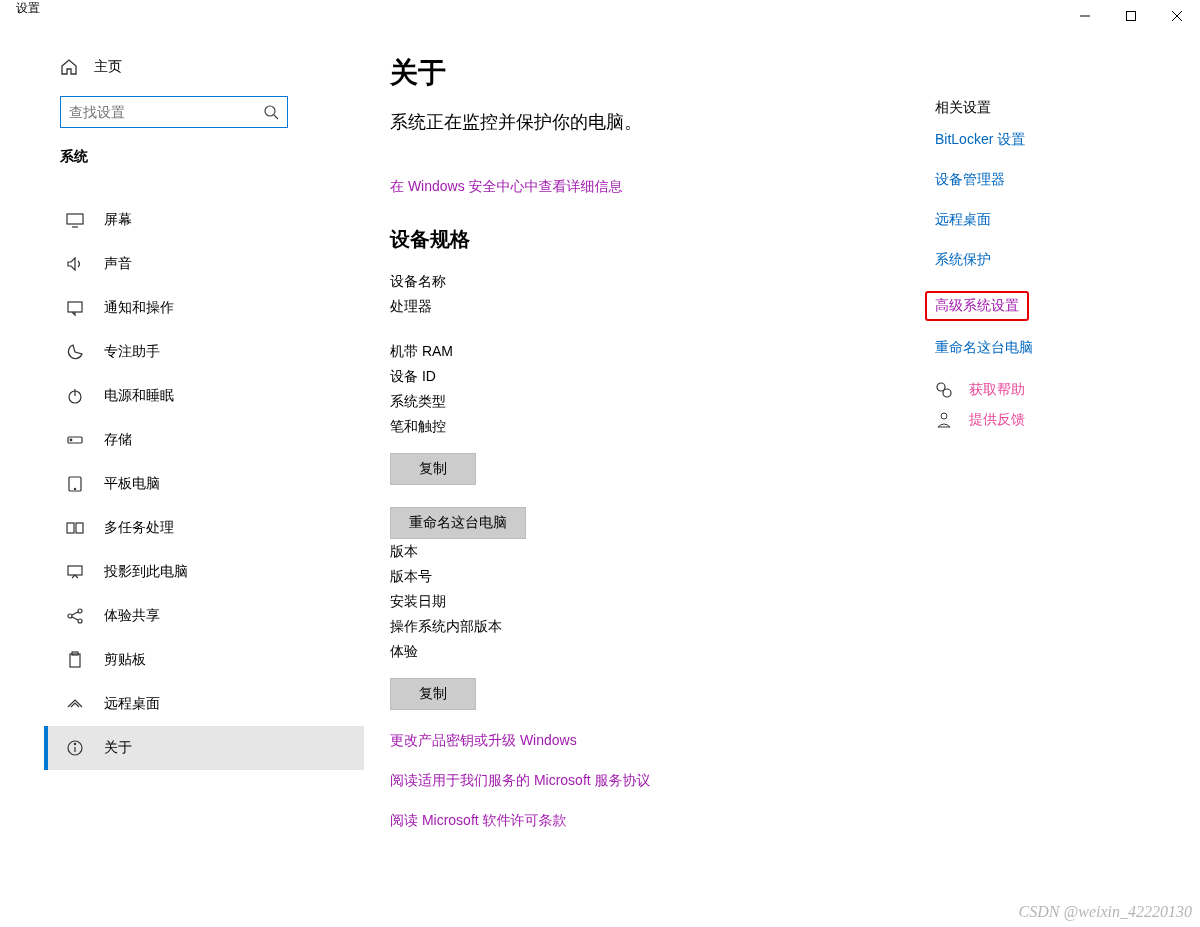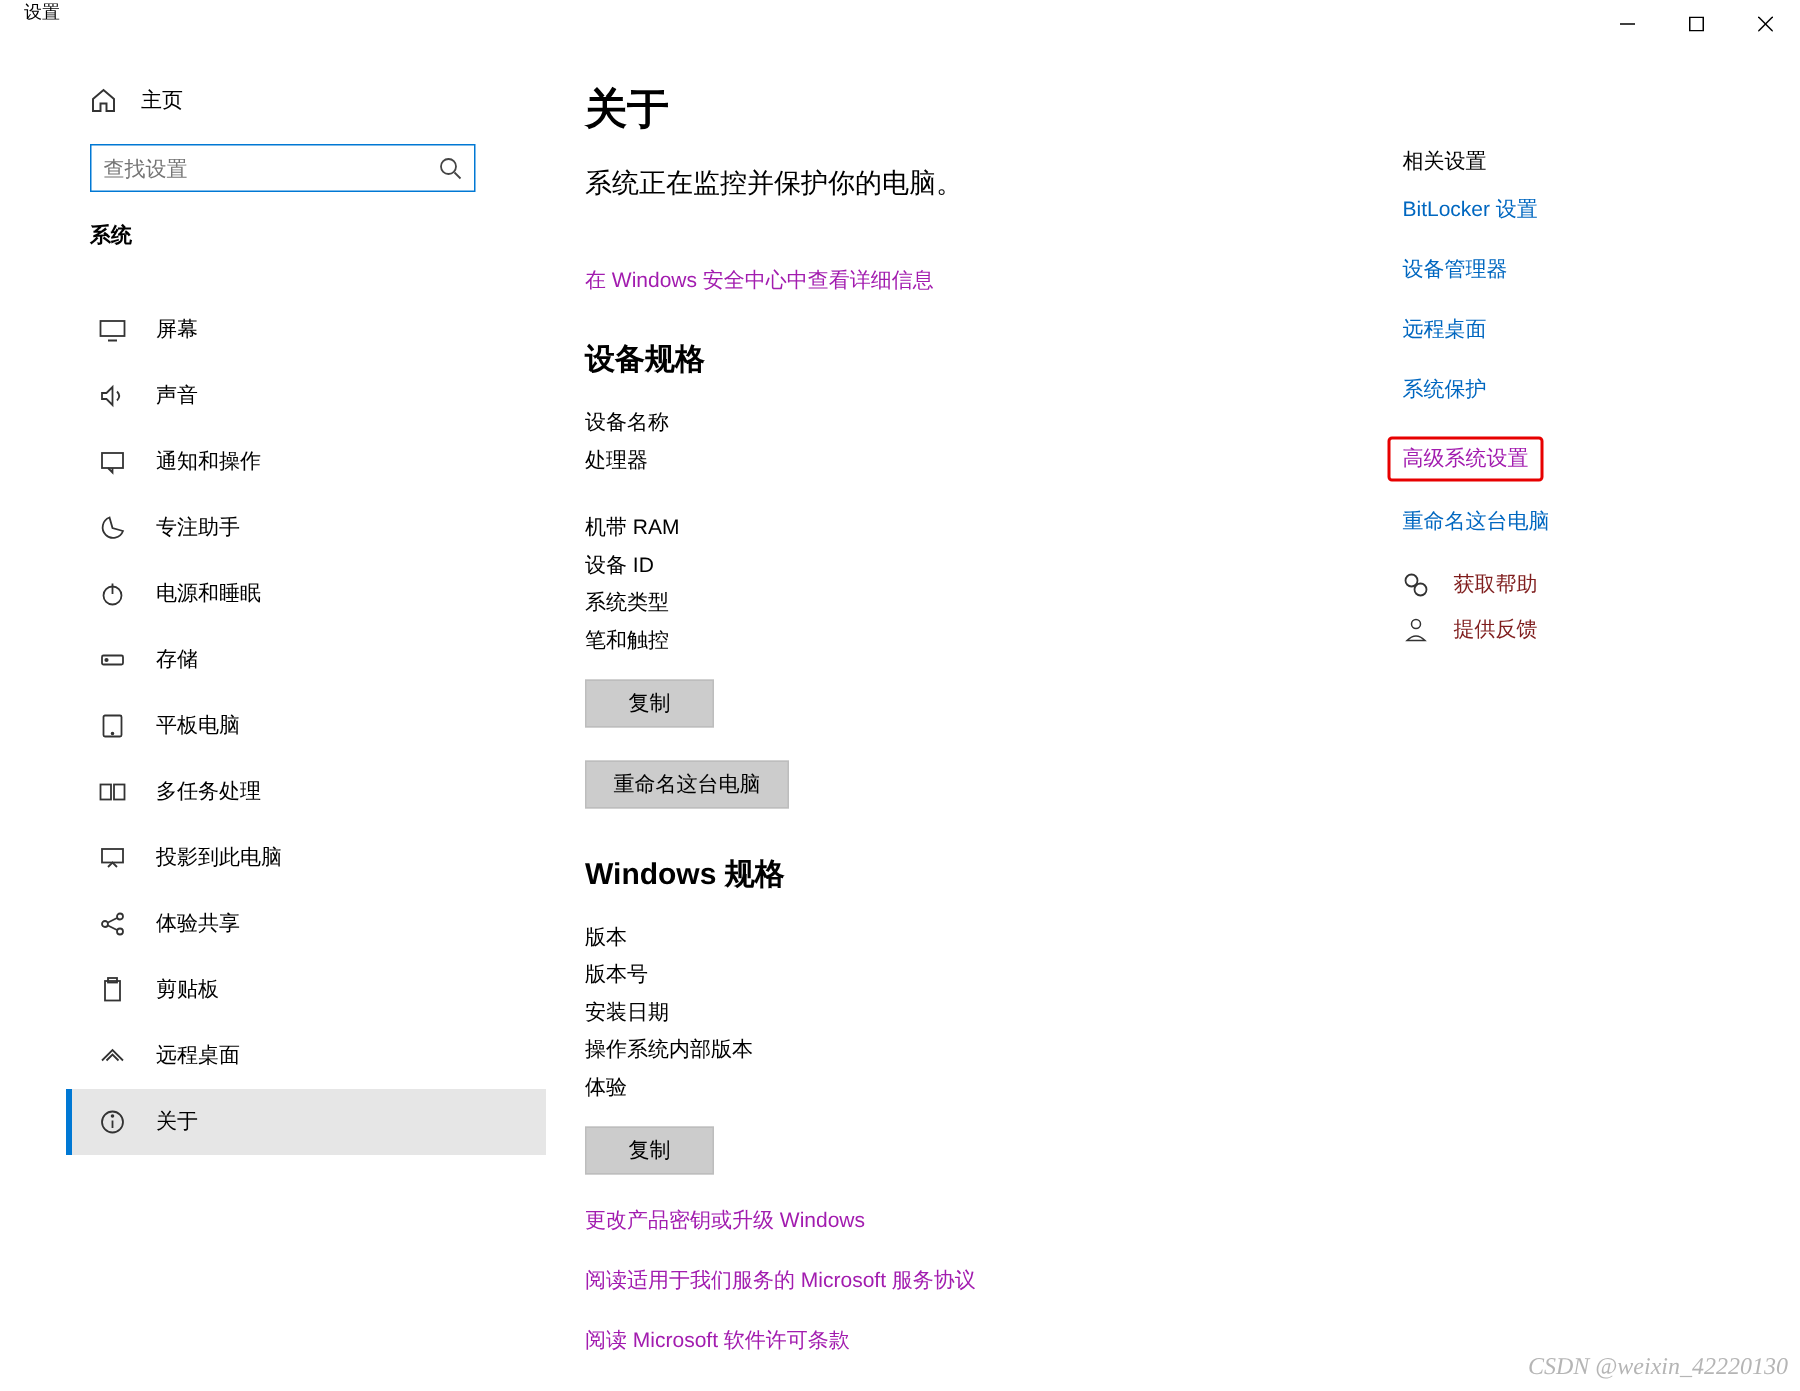--- a/index.html
+++ b/index.html
@@ -9,21 +9,21 @@
   .titlebar { height: 32px; display: flex; align-items: flex-start; justify-content: space-between; padding-left: 16px; font-size: 12px; }
   .titlebar .win-controls { display: flex; }
   .win-controls div { width: 46px; height: 32px; display: flex; align-items: center; justify-content: center; }
   .win-controls svg { width: 10px; height: 10px; stroke: #000; fill: none; }
 
   
   .content { display: flex; height: 895px; }
   .sidebar { width: 320px; padding-top: 18px; margin-left: 44px; }
   .home-row { display: flex; align-items: center; gap: 16px; padding: 8px 16px; font-size: 14px; }
   .home-row .icon, .nav-item .icon { width: 18px; height: 18px; display:flex; align-items:center; justify-content:center; }
-  .search-box { margin: 12px 16px 0 16px; width: 257px; height: 32px; border: 1px solid #0078d4; display: flex; align-items: center; padding: 0 8px; justify-content: flex-end; }
+  .search-box { margin: 12px 16px 0 16px; width: 228px; height: 32px; border: 1px solid #0078d4; display: flex; align-items: center; padding: 0 8px; justify-content: flex-end; }
   .search-box input { flex: 1; border: none; outline: none; font-size: 14px; background: transparent; }
   .search-icon { width:16px; height:16px; stroke:#444; fill:none; }
   .cat-header { font-size: 14px; font-weight: 600; padding: 20px 16px 10px 16px; }
   .nav-list { margin-top: 22px; }
   .nav-item { display: flex; align-items: center; gap: 20px; padding: 13px 16px 13px 18px; font-size: 14px; border-left: 4px solid transparent; cursor: default; }
   .nav-item.active { background: #e6e6e6; border-left-color: #0078d4; }
   .nav-item .icon svg { width:18px; height:18px; }
 
   
   .main { flex: 1; padding: 22px 40px 0 26px; }
@@ -32,21 +32,21 @@
   .link { color: #a21caf; font-size: 14px; cursor: pointer; }
   .section-title { font-size: 20px; font-weight: 600; margin-top: 30px; margin-bottom: 16px; }
   .spec-row { font-size: 14px; line-height: 25px; }
   .btn { display:inline-flex; align-items:center; justify-content:center; background:#ccc; border:1px solid #bdbdbd; font-size:14px; padding: 6px 28px; margin-top: 14px; cursor:default; }
 
   
   .rightcol { position:absolute; left: 935px; top: 99px; width: 220px; font-size:14px; }
   .rightcol .rl-head { margin-bottom: 14px; }
   .rightcol .rl { margin-bottom: 22px; color:#0067c0; cursor:pointer; }
   .red-box { border: 2px solid #e70000; border-radius:3px; padding: 4px 8px; display:inline-block; margin-left:-10px; margin-bottom:18px; }
-  .help-row { display:flex; align-items:center; gap: 16px; margin-top: 24px; color:#7f1d1d; }
+  .help-row { display:flex; align-items:center; gap: 16px; margin-top: 24px; color:#ec4899; }
   .help-row .hicon { width:18px; height:18px; stroke:#333; fill:none; }
 
   .watermark { position:absolute; right: 8px; bottom: 6px; font-size: 16px; font-style: italic; color: rgba(120,120,120,0.55); font-family: Georgia, serif; }
 </style>
 </head>
 <body>
 
 <div class="titlebar">
   <span>设置</span>
   <div class="win-controls">
@@ -228,21 +228,20 @@
     <div class="spec-row">处理器</div>
     <div style="height:20px"></div>
     <div class="spec-row">机带 RAM</div>
     <div class="spec-row">设备 ID</div>
     <div class="spec-row">系统类型</div>
     <div class="spec-row">笔和触控</div>
     <div class="btn">复制</div>
     <br>
     <div class="btn" style="margin-top:22px; padding:6px 18px;">重命名这台电脑</div>
 
-    <div class="section-title">Windows 规格</div>
     <div class="spec-row">版本</div>
     <div class="spec-row">版本号</div>
     <div class="spec-row">安装日期</div>
     <div class="spec-row">操作系统内部版本</div>
     <div class="spec-row">体验</div>
     <div class="btn">复制</div>
 
     <div style="height:22px"></div>
     <div class="link" style="margin-bottom:22px;">更改产品密钥或升级 Windows</div>
     <div class="link" style="margin-bottom:22px;">阅读适用于我们服务的 Microsoft 服务协议</div>

